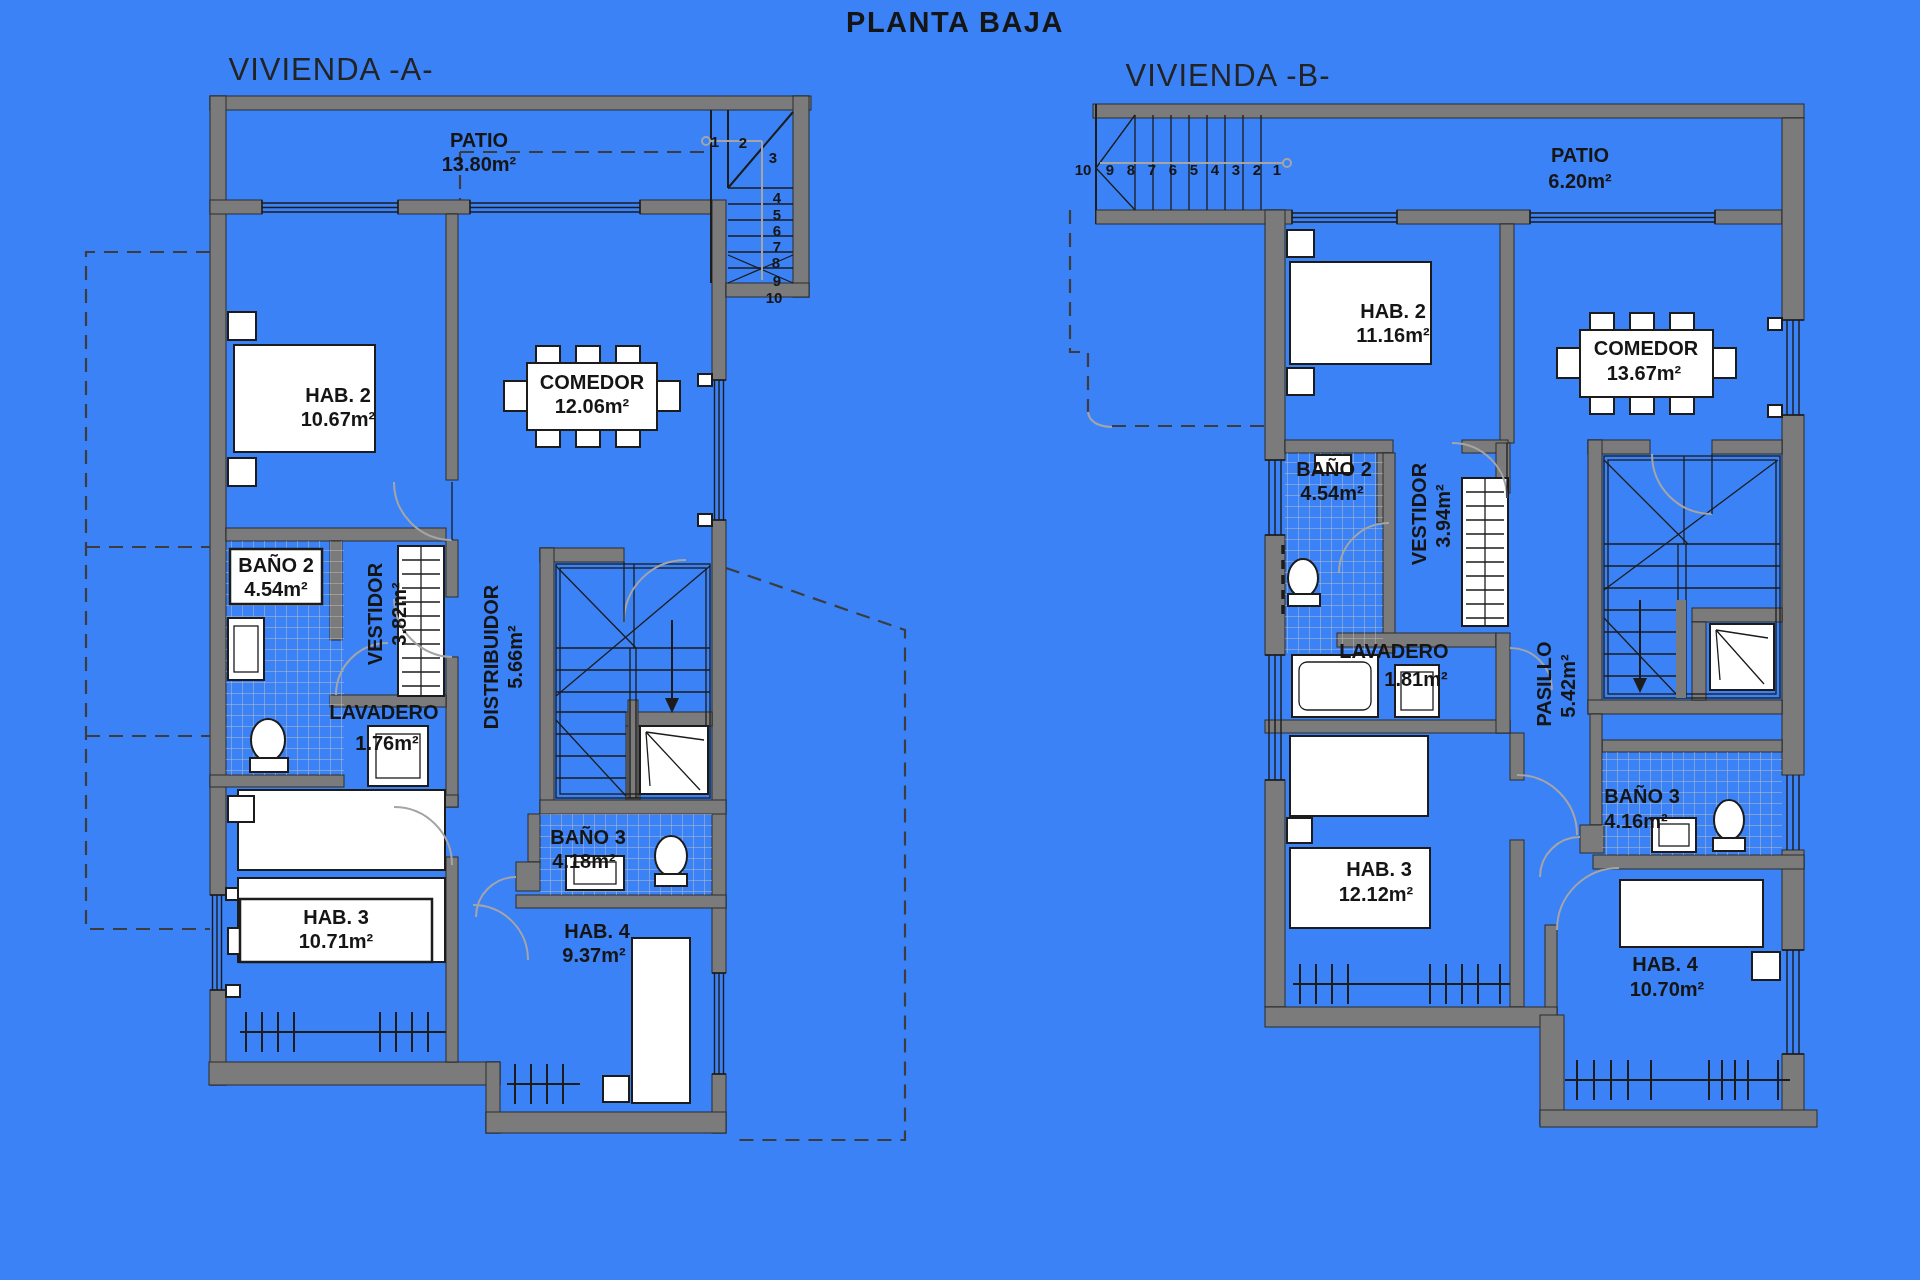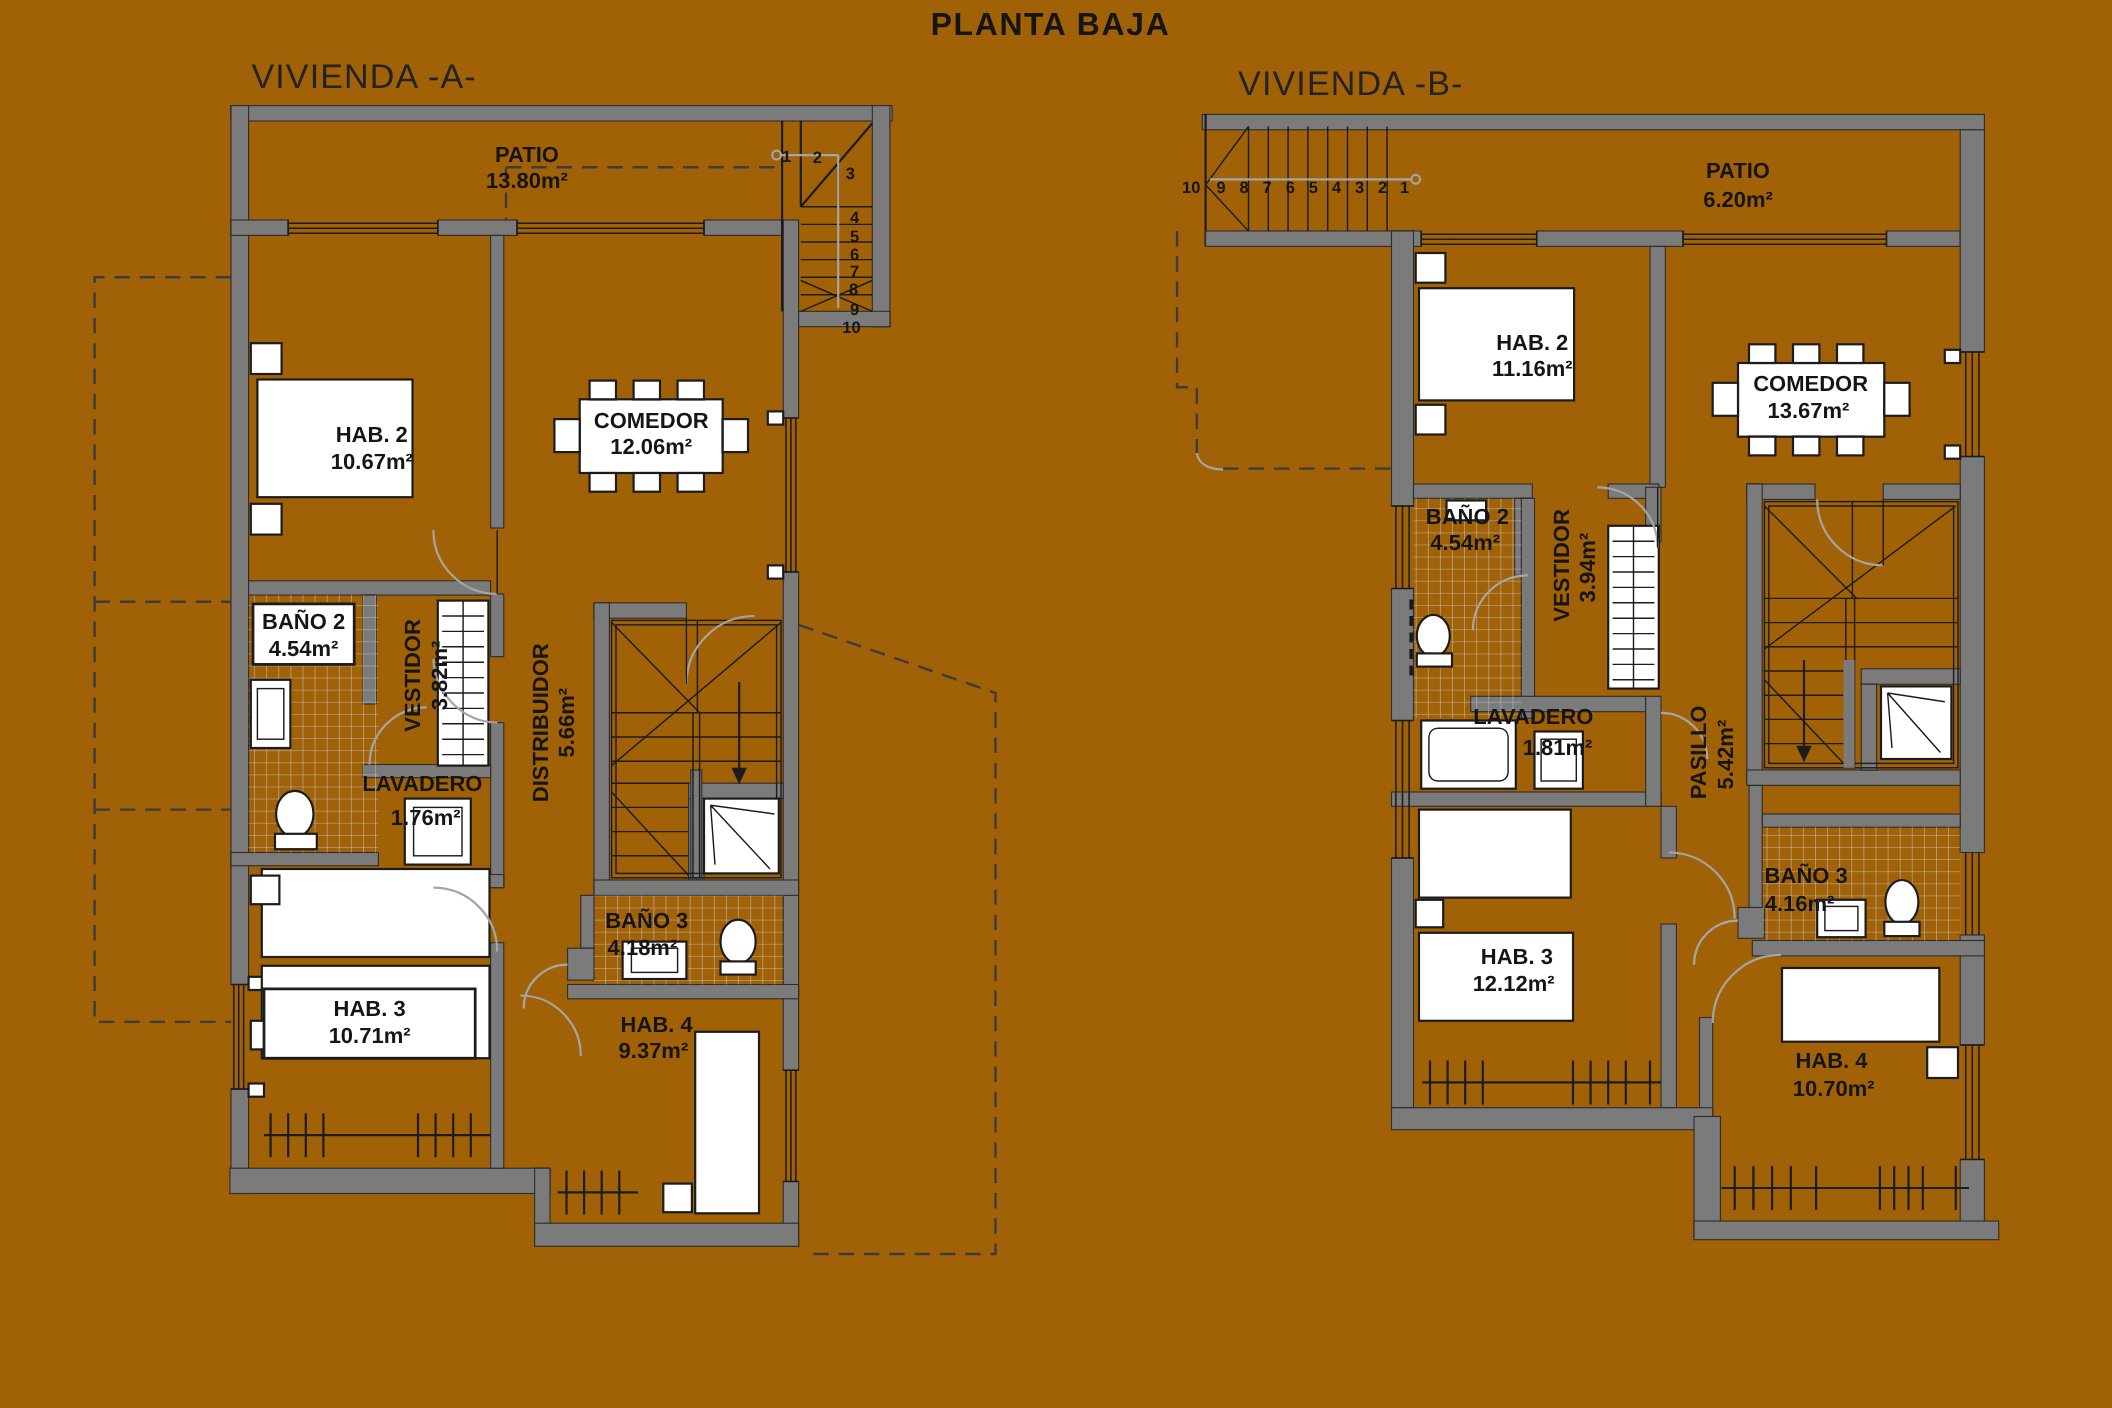--- a/index.html
+++ b/index.html
@@ -1,16 +1,16 @@
 <!DOCTYPE html>
 <html><head>
 <meta charset="utf-8">
 <style>
   html,body{margin:0;padding:0;background:#fff;}
-  #page{position:relative;width:1920px;height:1280px;background:#a16207;overflow:hidden;
+  #page{position:relative;width:1920px;height:1280px;background:#3b82f6;overflow:hidden;
         font-family:"Liberation Sans",sans-serif;text-decoration:underline;}
   svg{position:absolute;left:0;top:0;}
   text{fill:#151515;}
   .ttl{font-size:29px;font-weight:600;letter-spacing:1.5px;}
   .viv{font-size:31px;font-weight:400;letter-spacing:1px;fill:#232323;}
   .rl{font-size:20px;font-weight:bold;}
   .sn{font-size:15px;font-weight:bold;}
   .wall{fill:#7b7b7b;stroke:#2d2d2d;stroke-width:1;}
   .thin{stroke:#1c1c1c;stroke-width:2;fill:none;}
   .thin1{stroke:#1c1c1c;stroke-width:1.3;fill:none;}

